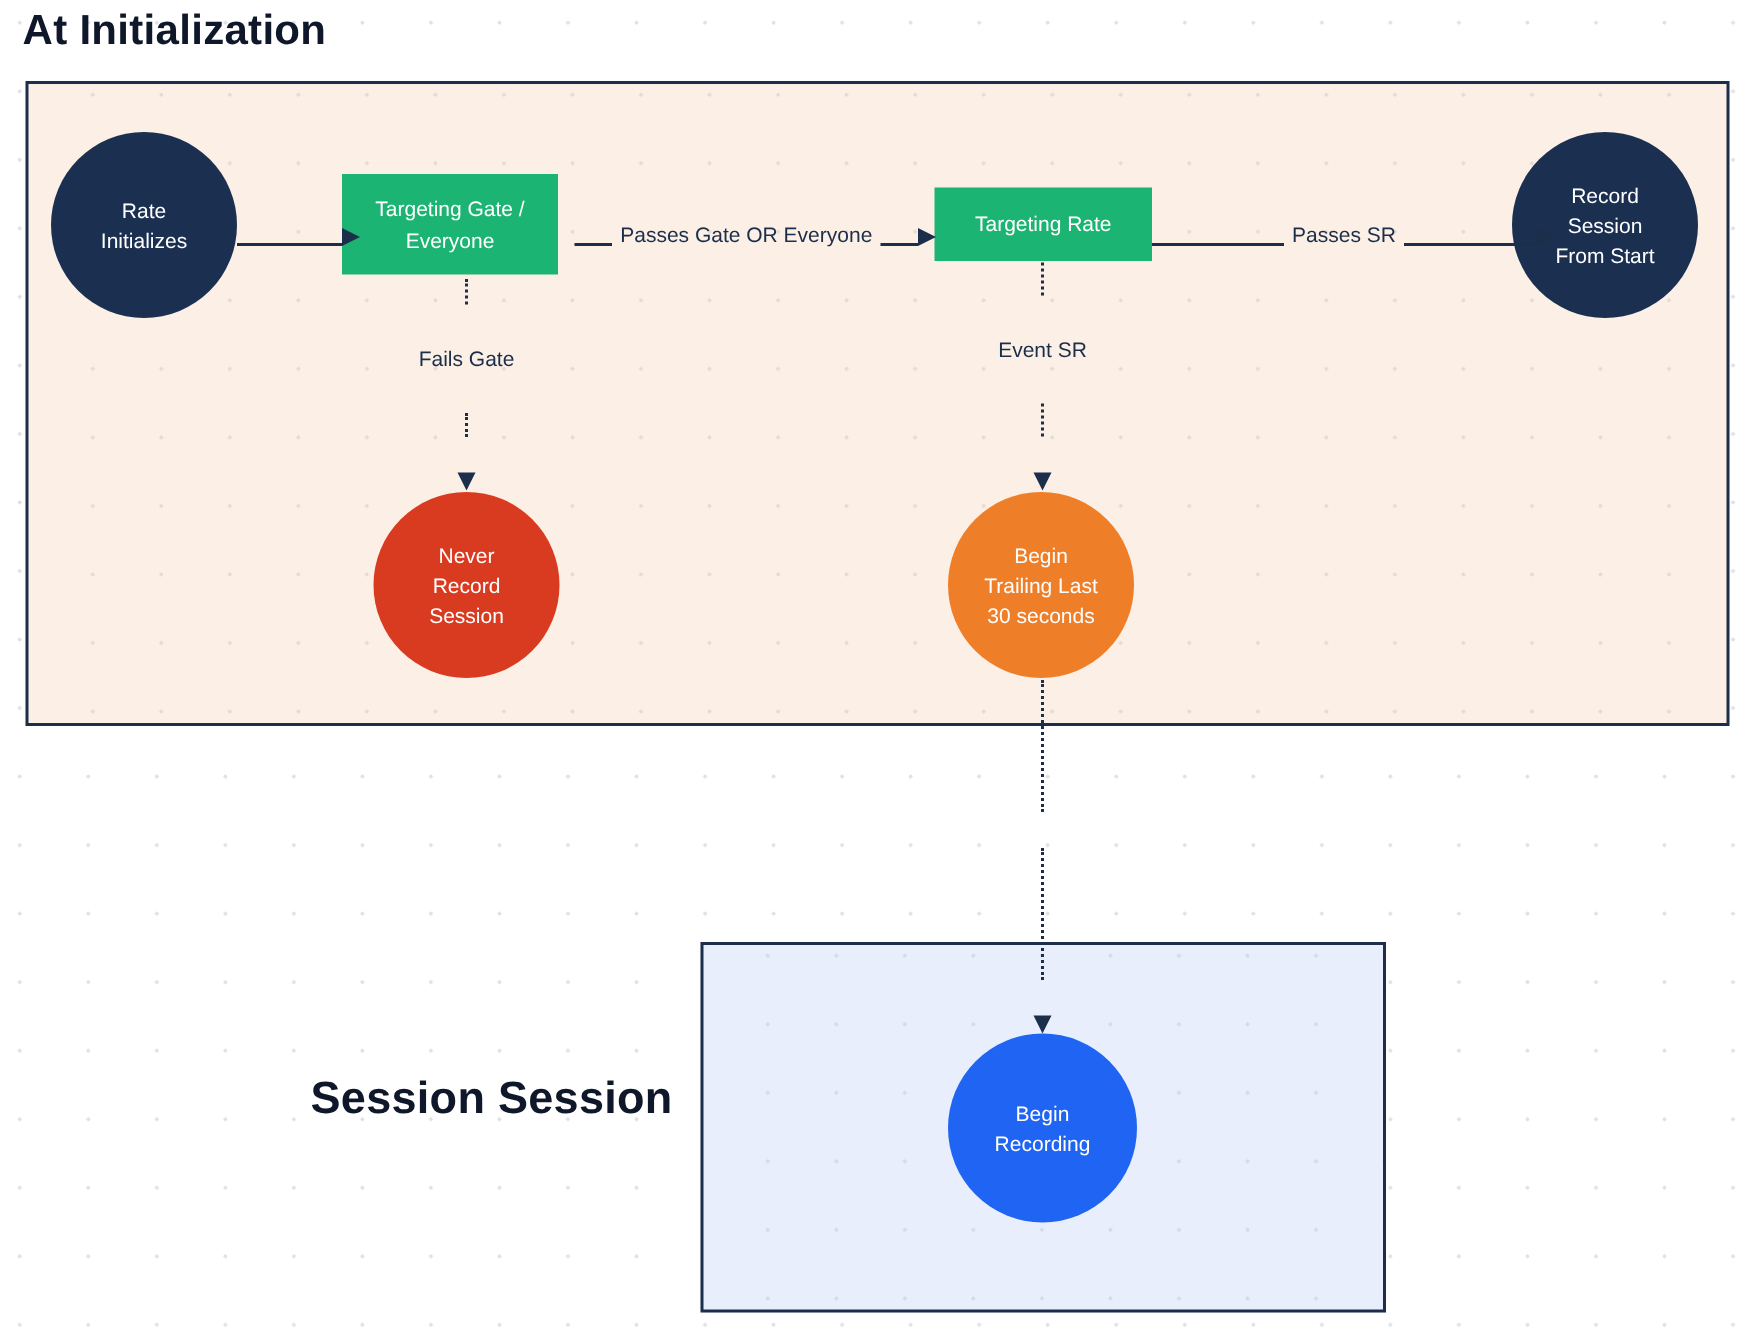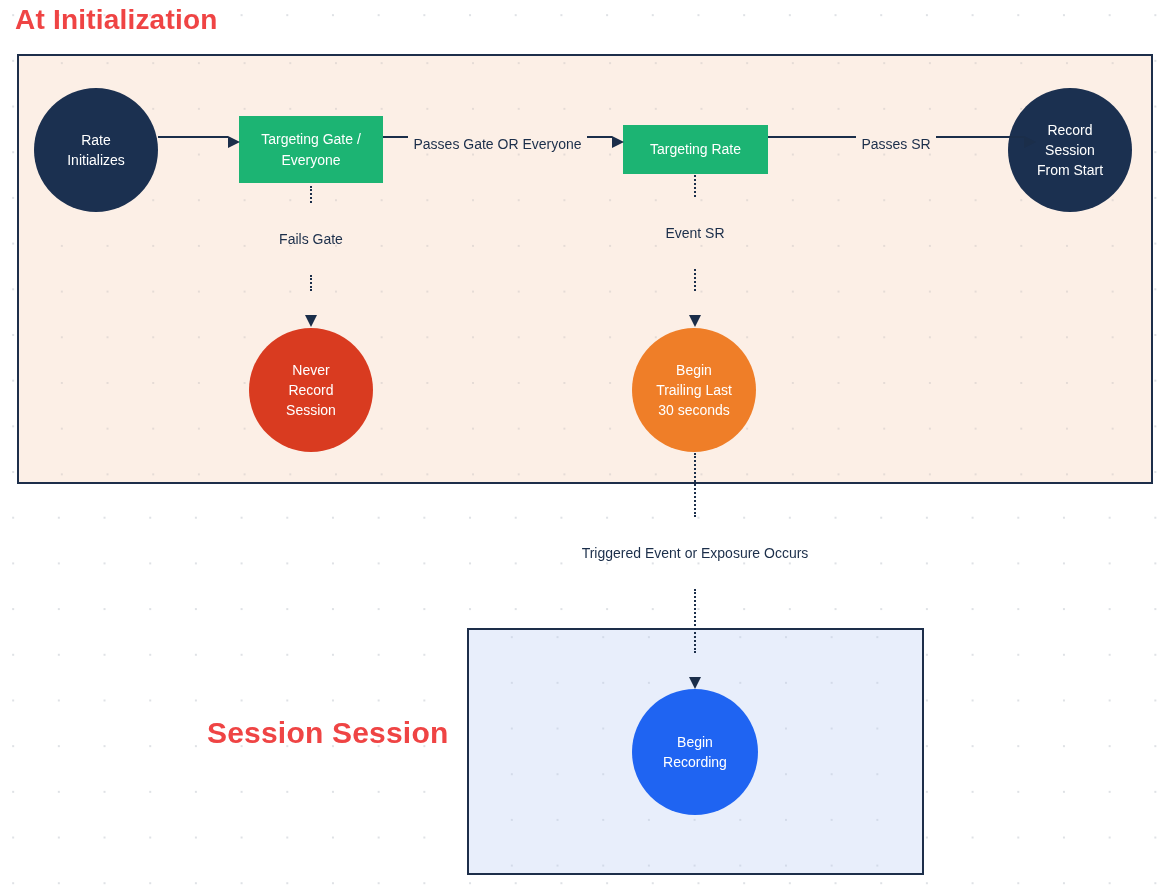--- a/index.html
+++ b/index.html
@@ -23,21 +23,21 @@
     z-index: 1;
   }
   #init-panel   { left: 17px;  top: 54px;  width: 1136px; height: 430px; background-color: #fcefe6; }
   #during-panel { left: 467px; top: 628px; width: 457px;  height: 247px; background-color: #e8eefb; }
 
   .big-title {
     position: absolute;
     font-size: 28px;
     font-weight: 600;
     letter-spacing: 0.2px;
-    color: #ef4444;
+    color: #0f172a;
     z-index: 2;
     white-space: nowrap;
   }
   #page-title   { left: 15px;  top: 4px; }
   #during-title { left: 207px; top: 716px; font-size: 30px; }
 
   .node {
     position: absolute;
     display: flex;
     align-items: center;
@@ -55,27 +55,27 @@
   .green  { background: #1cb473; }
   .red    { background: #d93b20; }
   .orange { background: #ef7e28; }
   .blue   { background: #1f64f2; }
 
   #node-user      { left: 34px;   top: 88px;  width: 124px; height: 124px; }
   #node-record    { left: 1008px; top: 88px;  width: 124px; height: 124px; }
   #node-never     { left: 249px;  top: 328px; width: 124px; height: 124px; text-align: center; }
   #node-trailing  { left: 632px;  top: 328px; width: 124px; height: 124px; }
   #node-recording { left: 632px;  top: 689px; width: 126px; height: 126px; }
-  #node-targeting { left: 239px;  top: 116px; width: 144px; height: 67px; }
+  #node-targeting { left: 228px;  top: 116px; width: 144px; height: 67px; }
   #node-sampling  { left: 623px;  top: 125px; width: 145px; height: 49px; }
 
   .h-edge {
     position: absolute;
     display: flex;
-    align-items: flex-start;
+    align-items: flex-end;
     height: 28px;
     z-index: 5;
   }
   .h-edge .seg { flex: 1; height: 2px; background: #1b2e4a; }
   .v-edge {
     position: absolute;
     display: flex;
     flex-direction: column;
     align-items: center;
     z-index: 5;
@@ -166,16 +166,15 @@
 
 <div class="v-edge" id="edge-failsr">
   <div class="vseg"></div>
   <div class="edge-label">Event SR</div>
   <div class="vseg"></div>
   <div class="arrow-down"></div>
 </div>
 
 <div class="v-edge" id="edge-trigger">
   <div class="vseg"></div>
-  <div class="edge-label">Triggered Event or Exposure Occurs</div>
   <div class="vseg"></div>
   <div class="arrow-down"></div>
 </div>
 
 </body></html>

